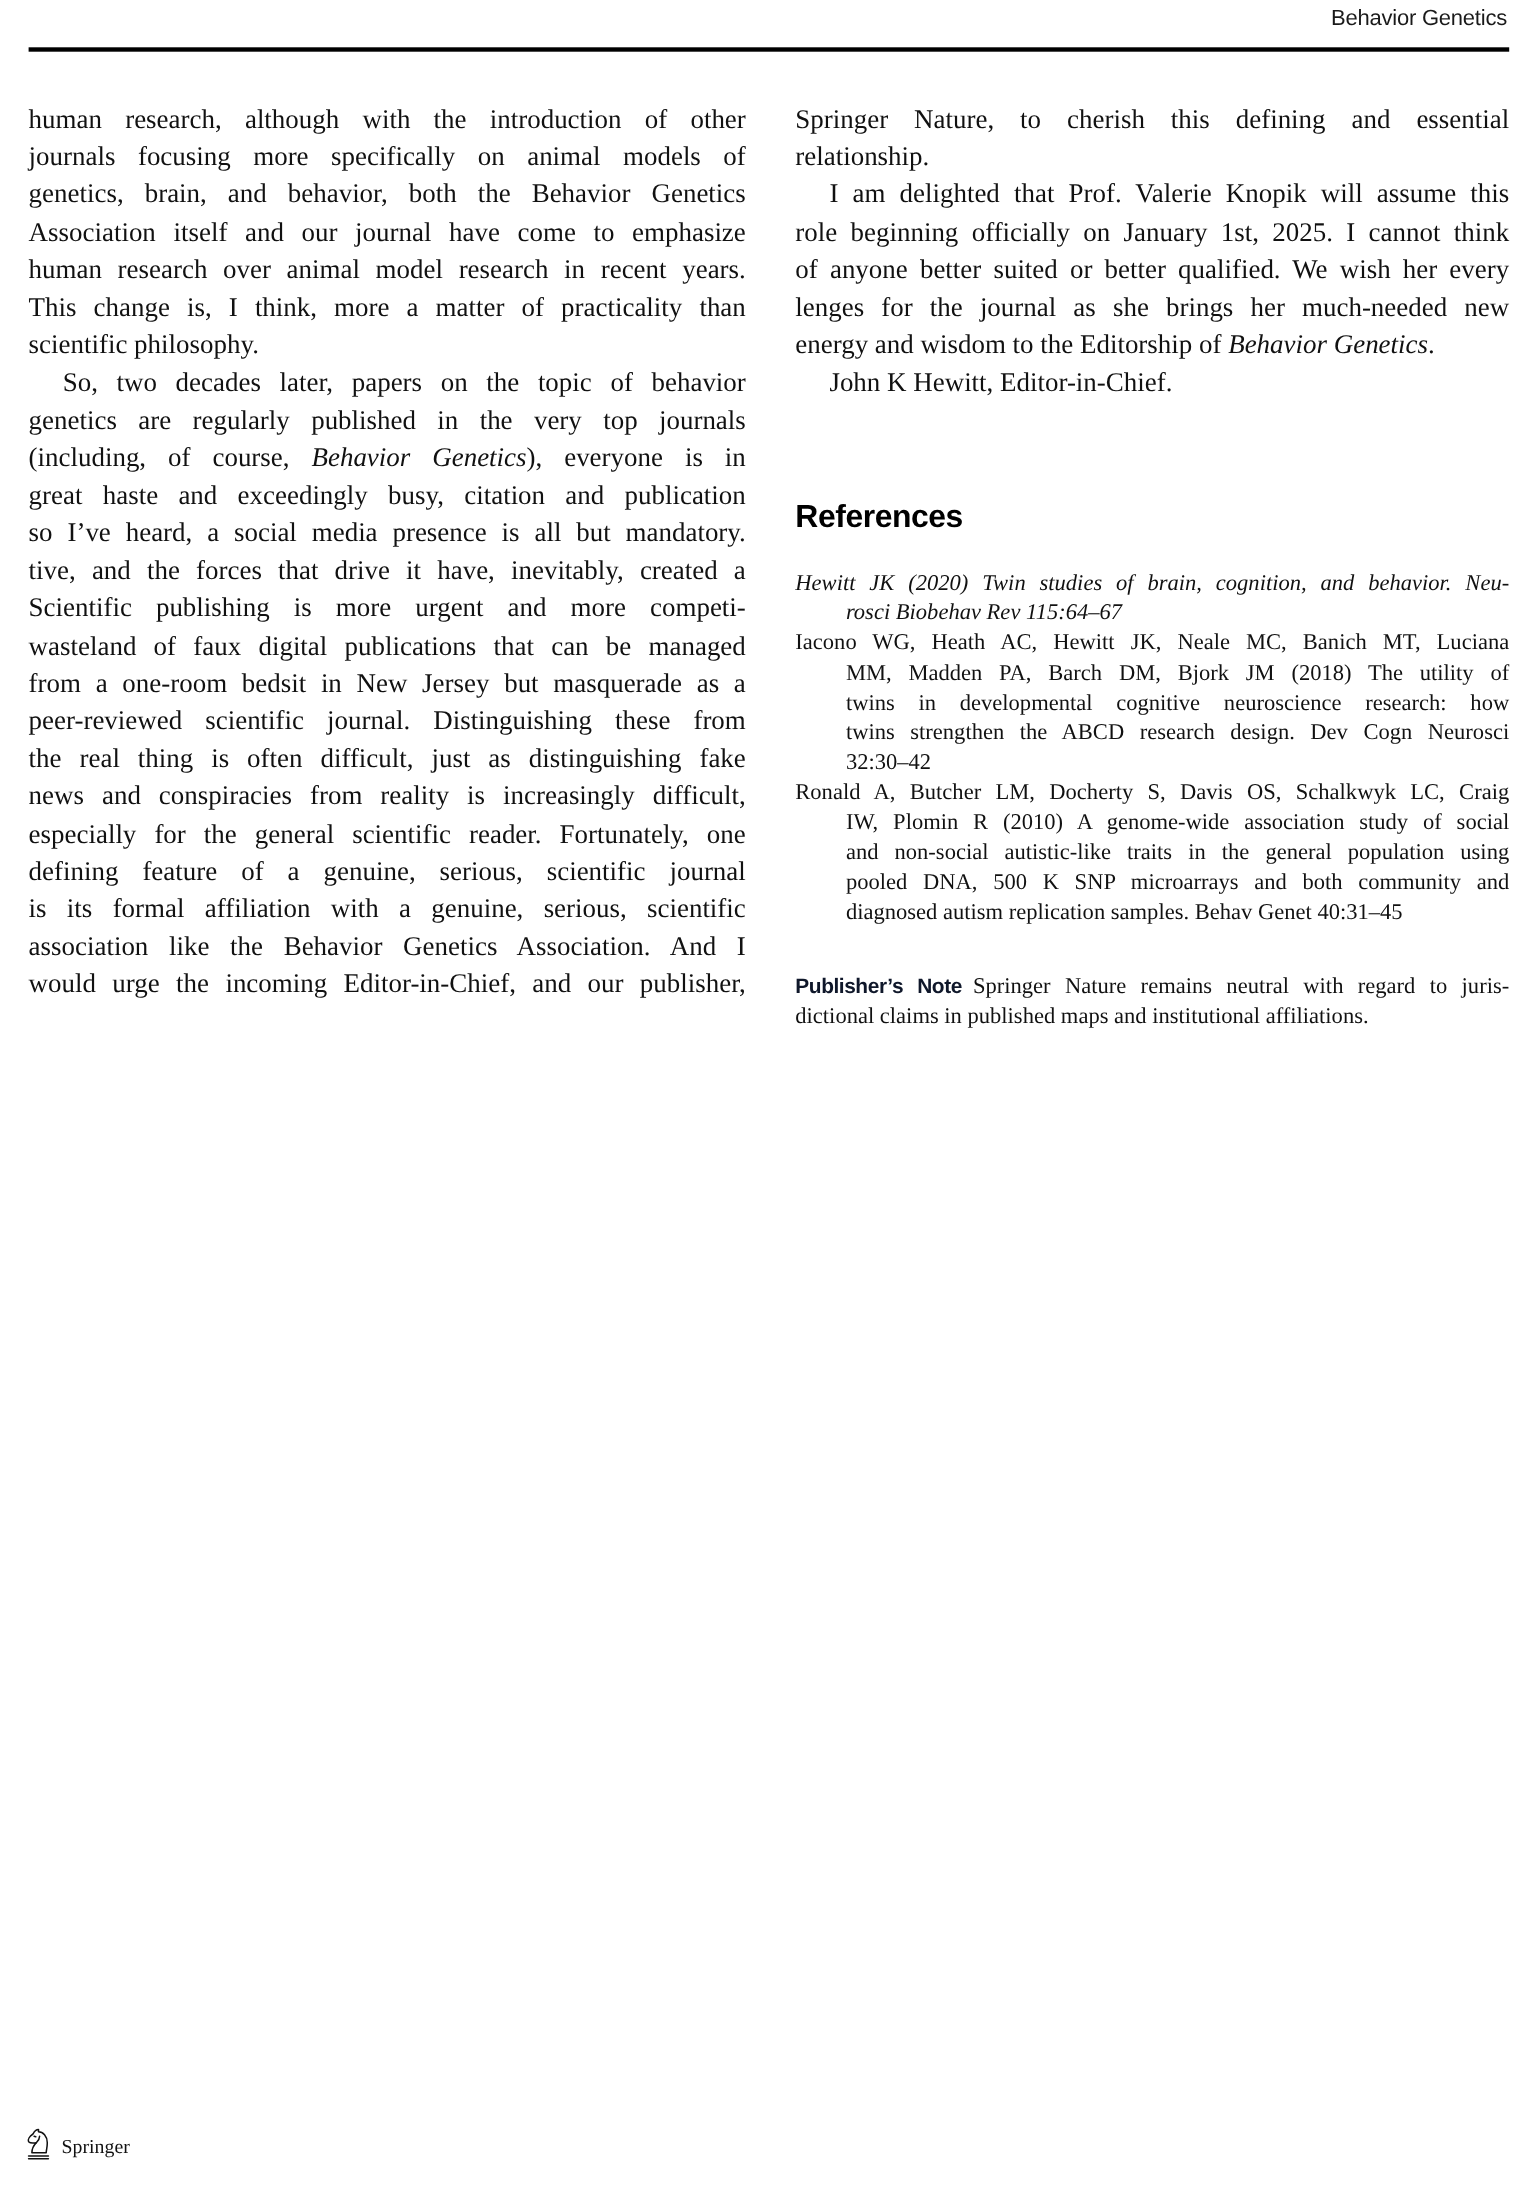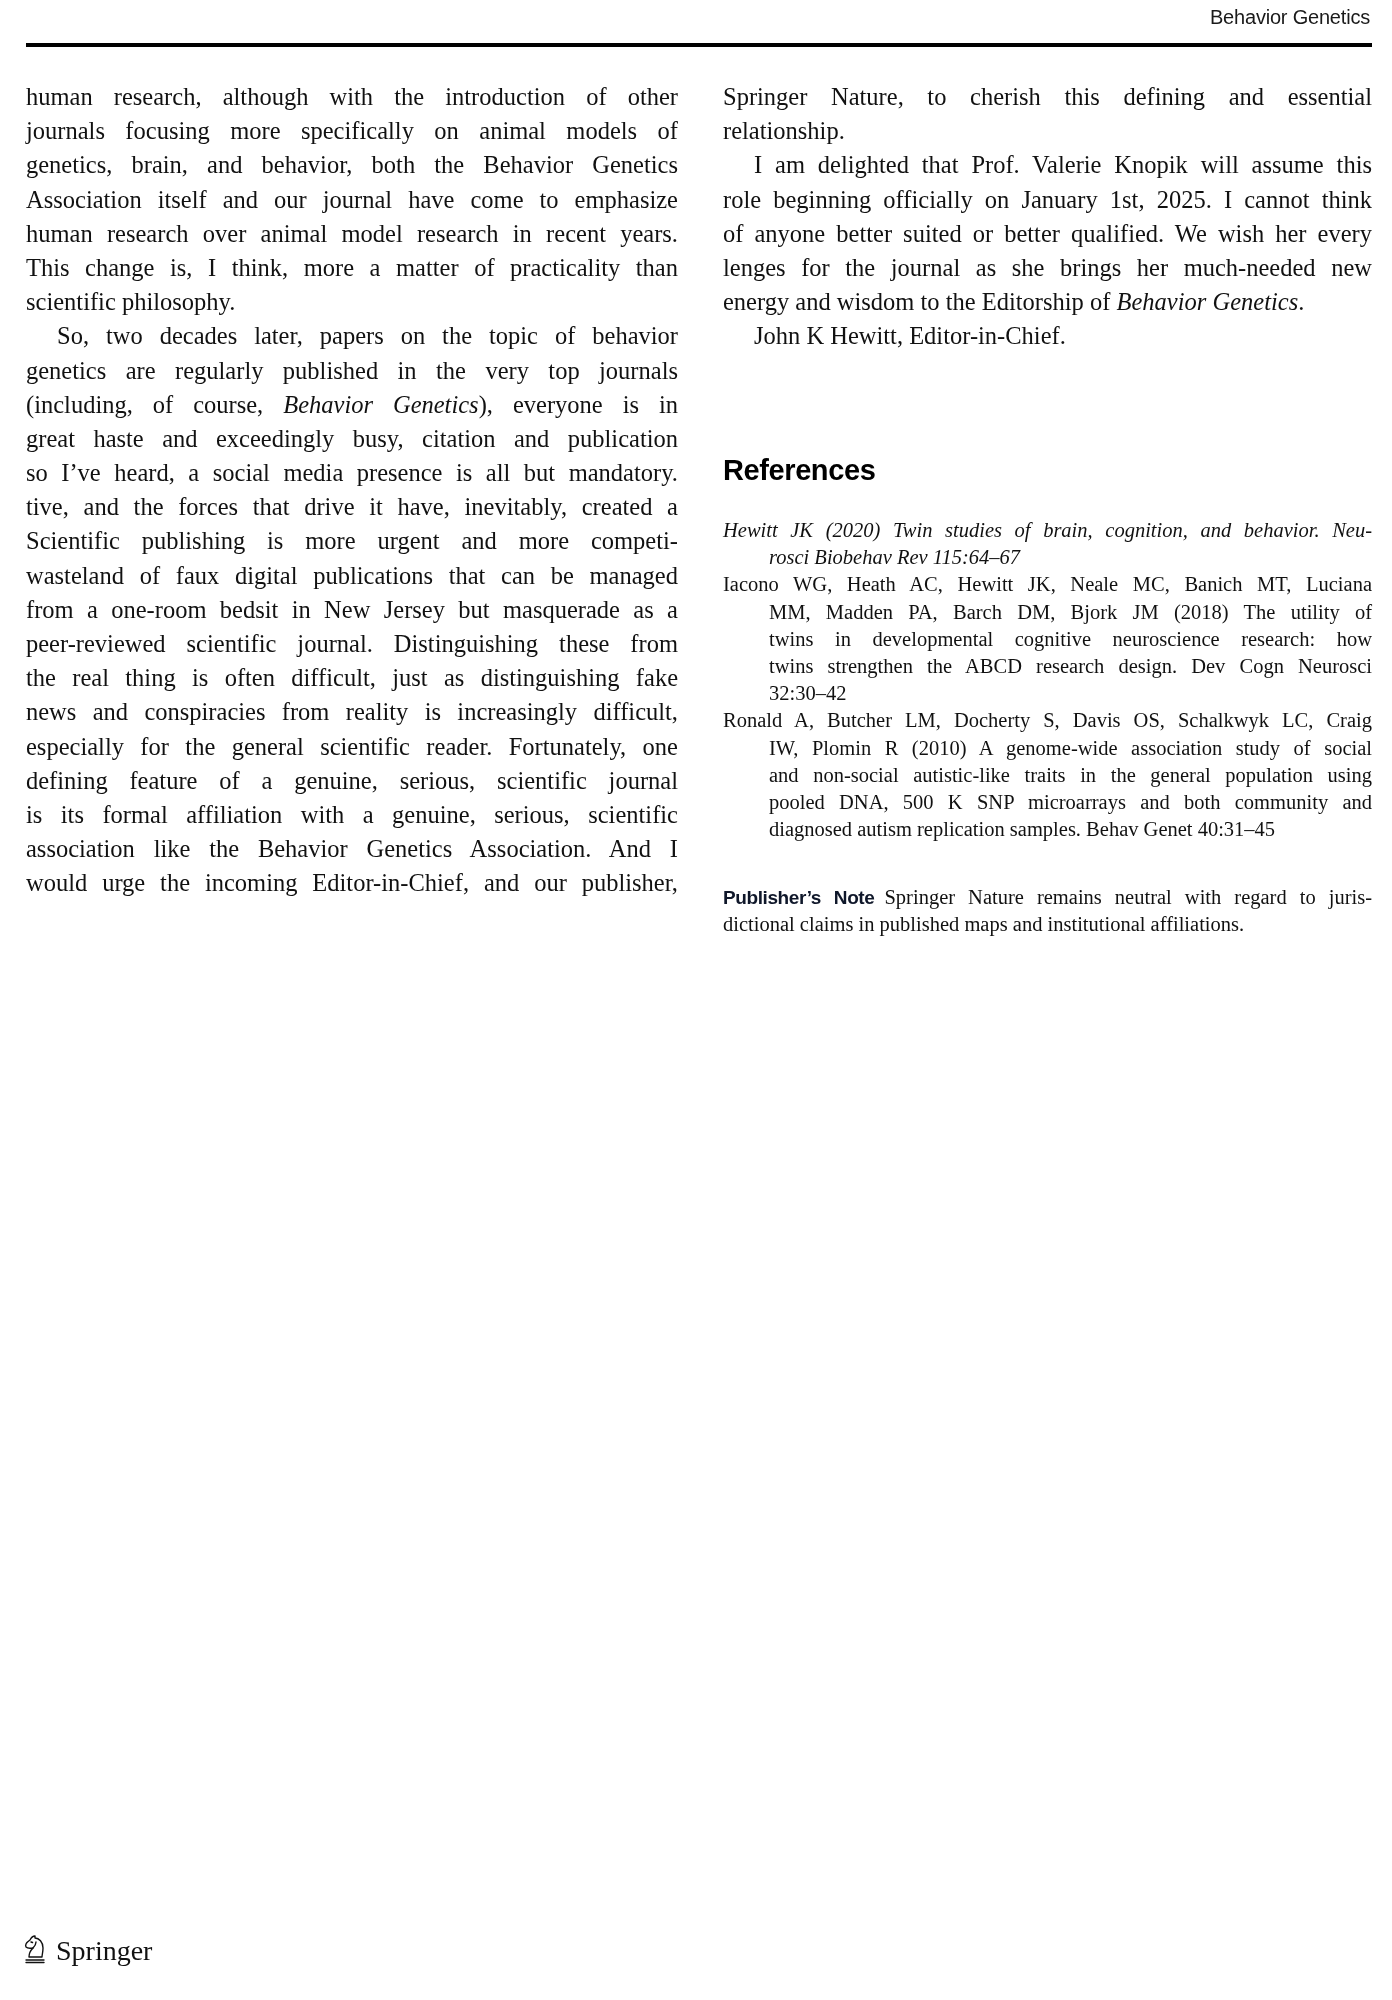--- a/index.html
+++ b/index.html
@@ -27,21 +27,21 @@
     .head-rule {
       position: absolute;
       left: 26px;
       top: 43px;
       width: 1346px;
       height: 4px;
       background: #000000;
     }
     .col {
       position: absolute;
-      top: 80px;
+      top: 92px;
       font-size: 24.5px;
       line-height: 34.2px;
       text-align: justify;
       hyphens: manual;
     }
     .col-left {
       left: 26px;
       width: 652px;
     }
     .col-right {
@@ -127,21 +127,21 @@
       display: flex;
       align-items: center;
       gap: 8px;
     }
     .footer-logo svg {
       width: 26px;
       height: 30px;
     }
     .footer-logo .brand {
       font-family: "Liberation Serif", "DejaVu Serif", serif;
-      font-size: 28px;
+      font-size: 18px;
       color: #111;
     }
     i { font-style: italic; }
   </style>
 </head>
 <body>
 
 <div class="running-head">Behavior Genetics</div>
 <div class="head-rule"></div>
 

